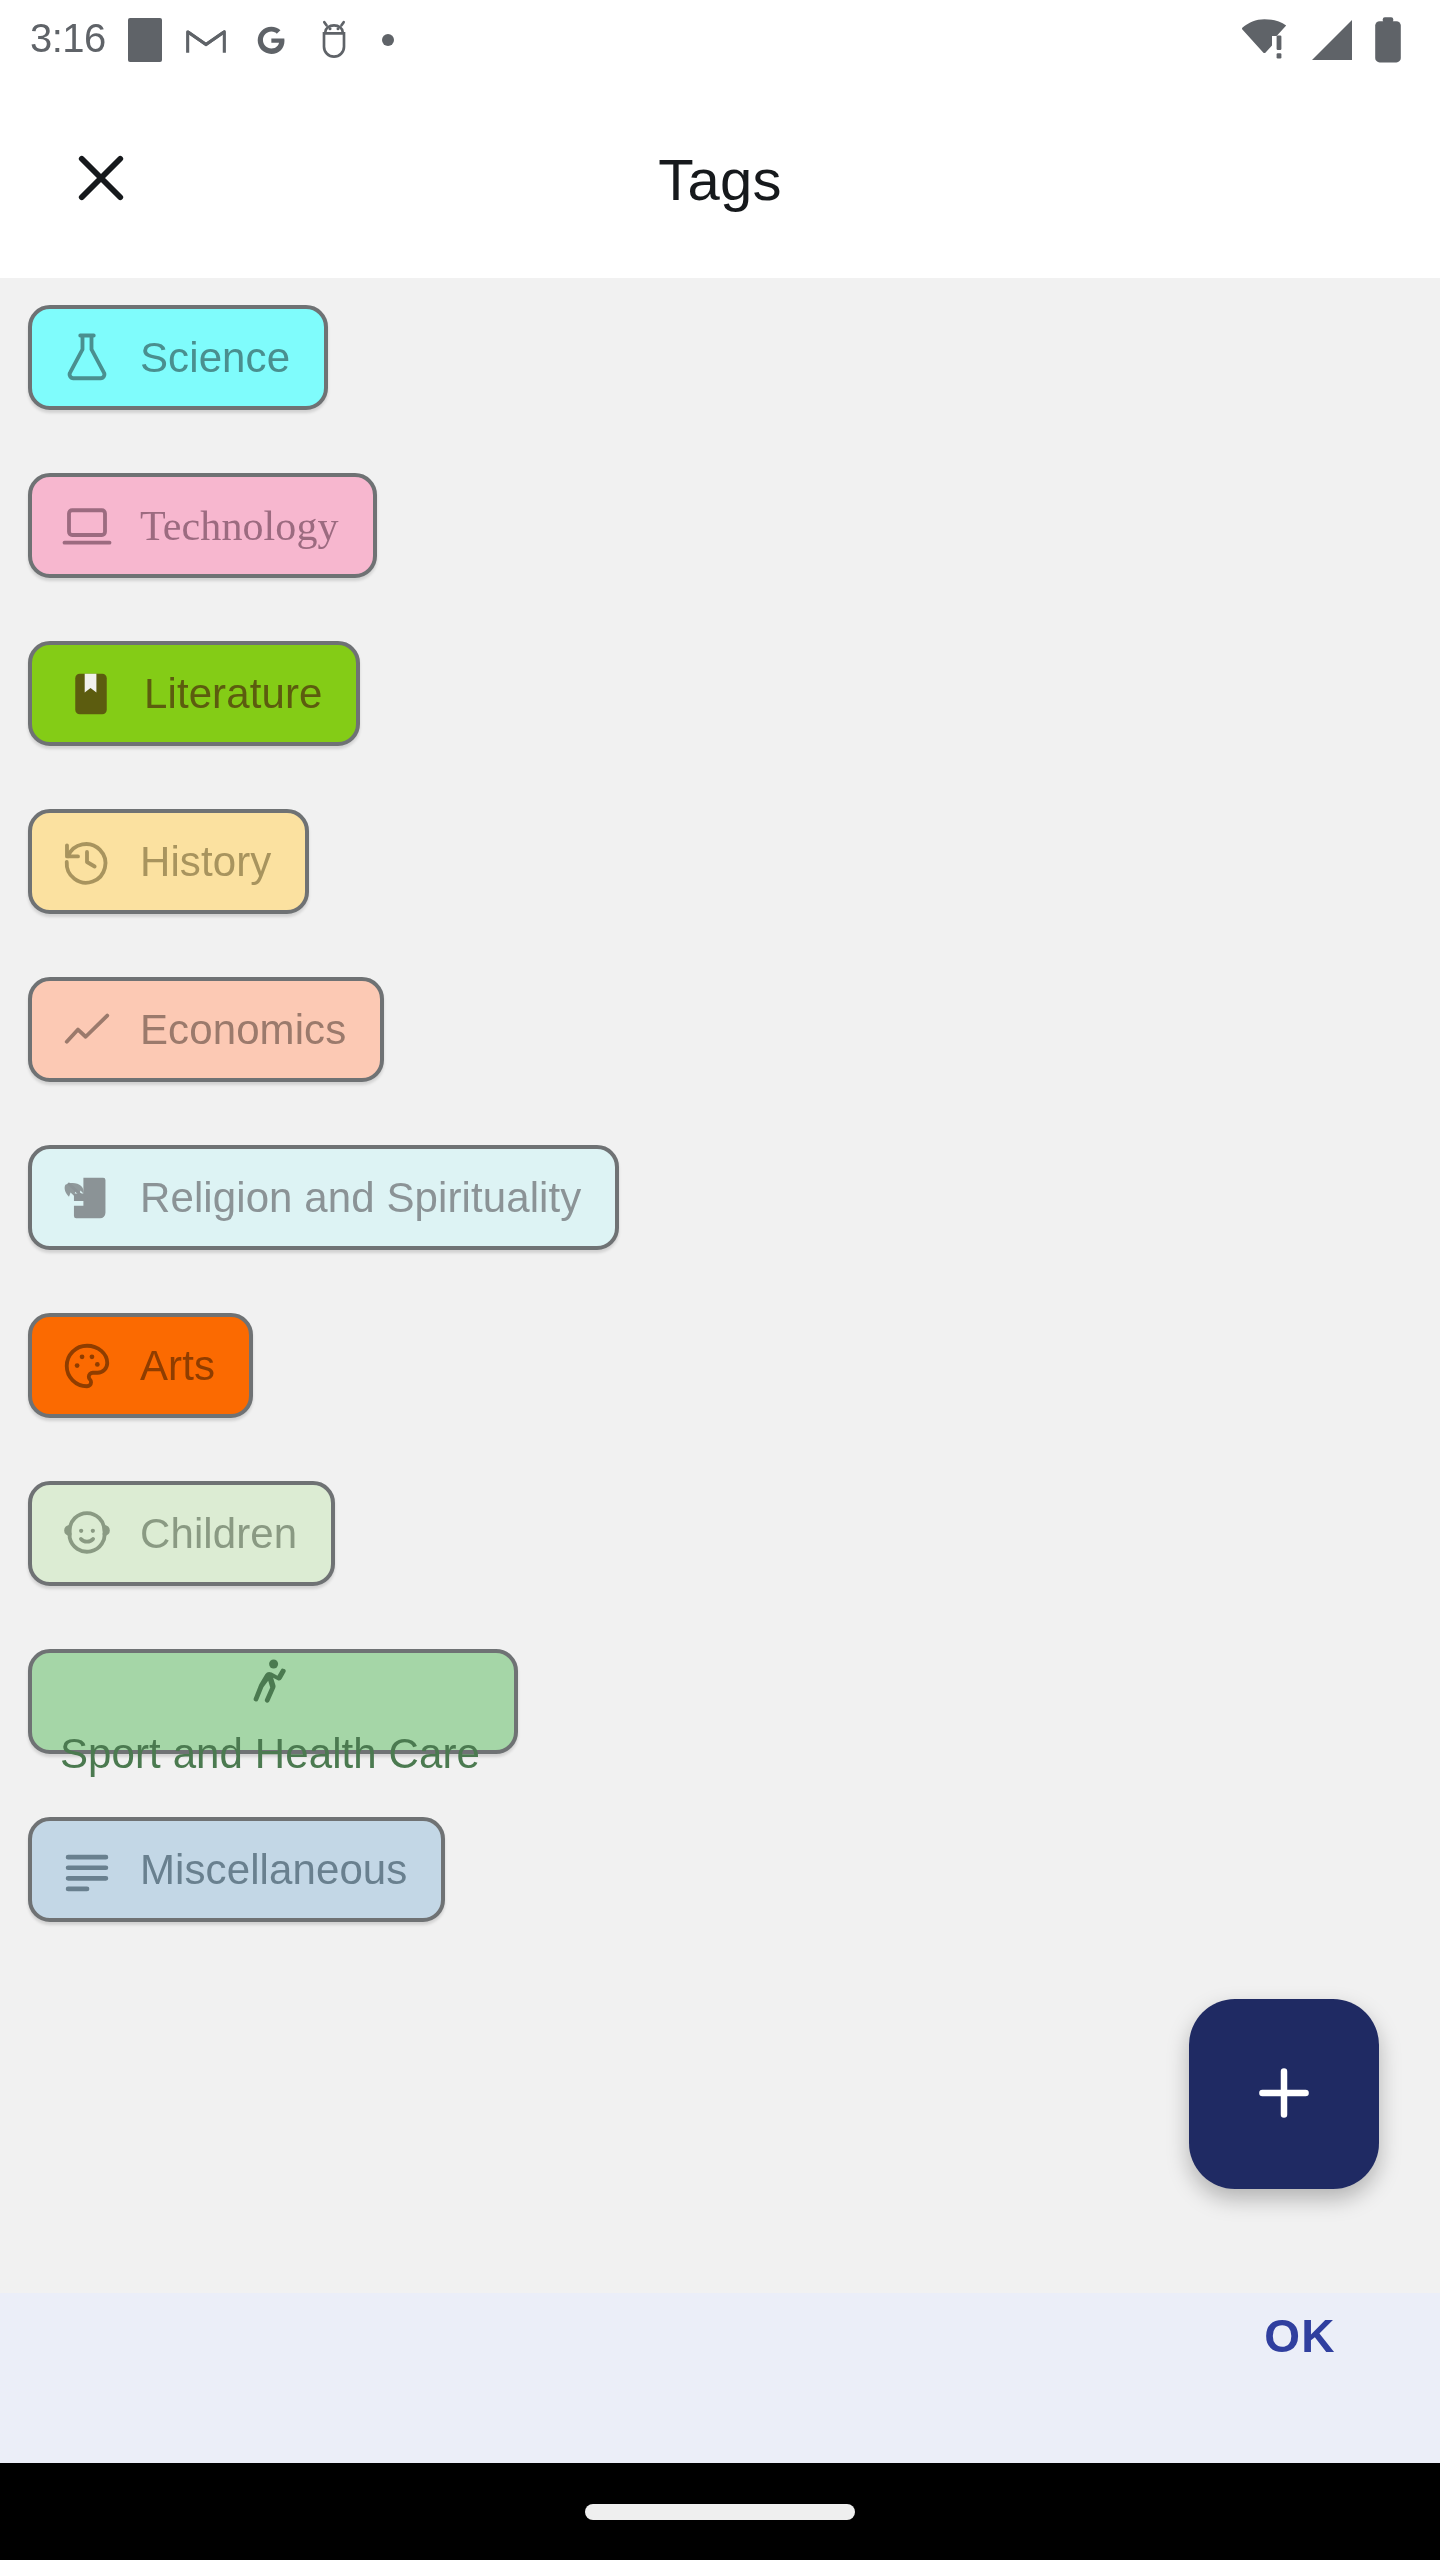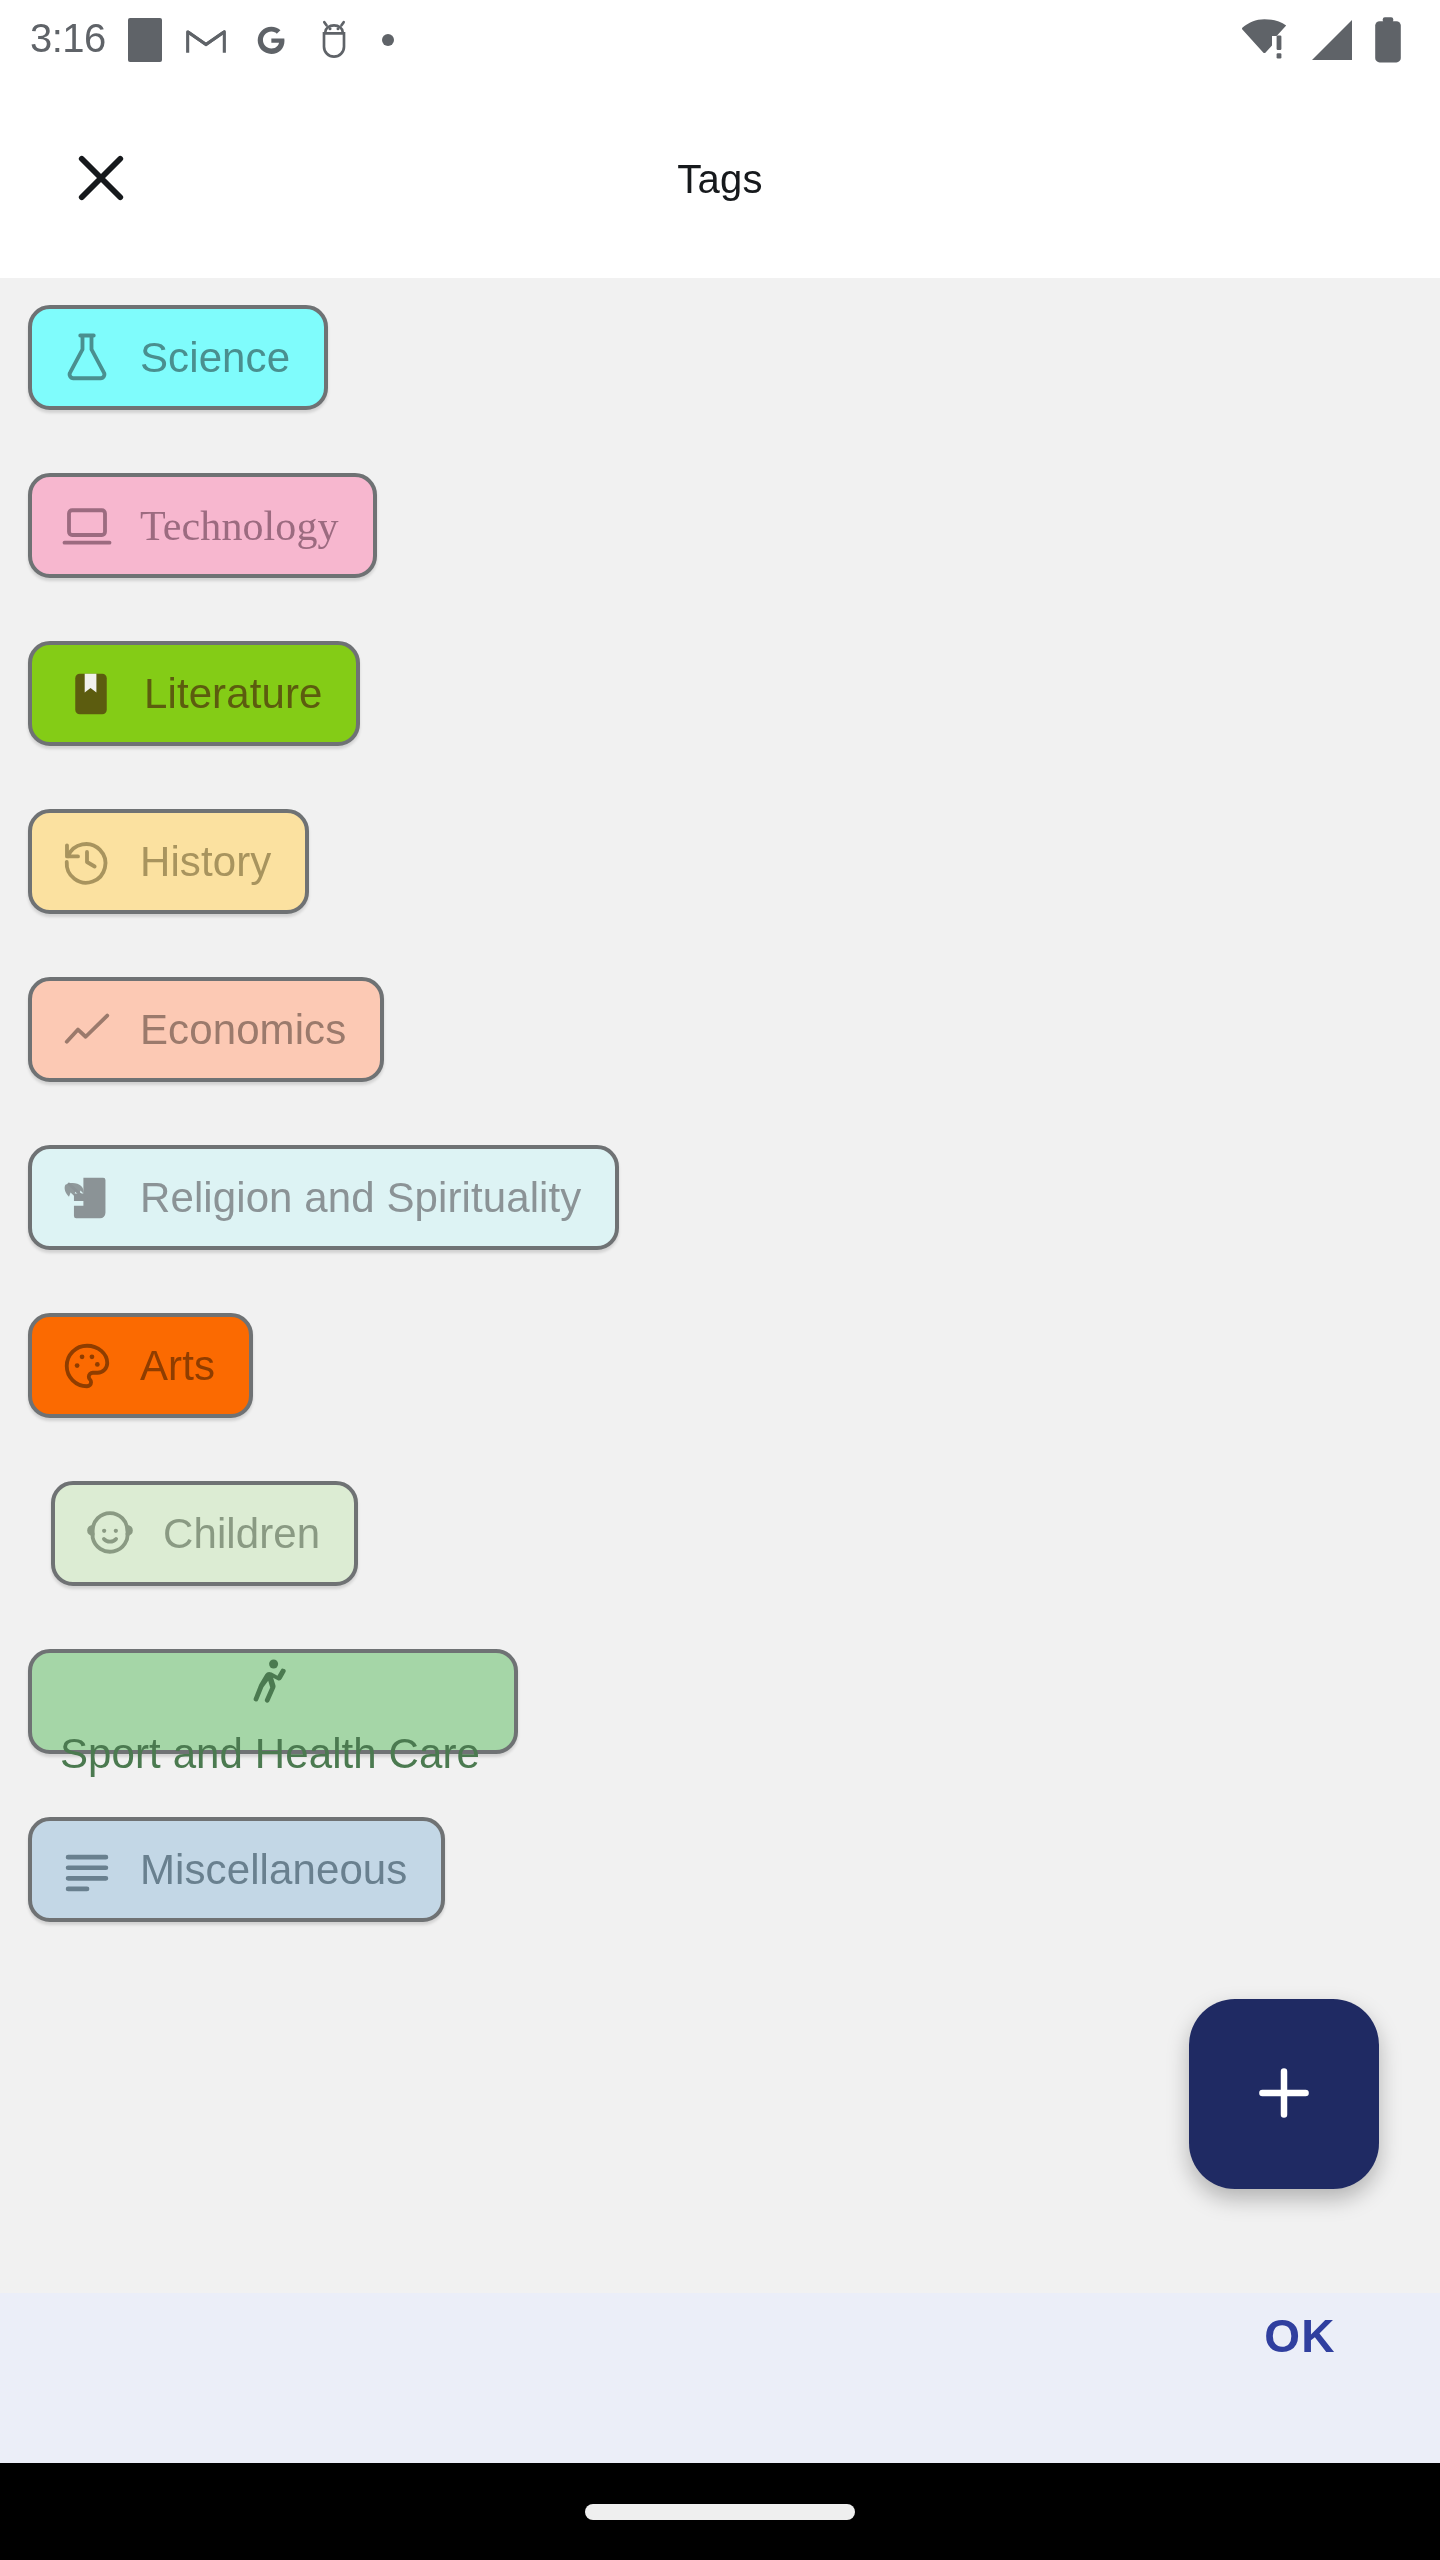--- a/index.html
+++ b/index.html
@@ -83,21 +83,21 @@
     justify-content: center;
     background: none;
     border: none;
     cursor: pointer;
     flex: 0 0 auto;
   }
   .app-title {
     position: absolute;
     left: 0; right: 0;
     text-align: center;
-    font-size: 40px;
+    font-size: 58px;
     color: #16191c;
     font-weight: 400;
     letter-spacing: 0.2px;
     pointer-events: none;
   }
 
   
   .tag-scroll {
     flex: 1 1 auto;
     background: #f1f1f1;
@@ -335,21 +335,21 @@
             <svg viewBox="0 0 24 24" fill="none" stroke="#8f3d00" stroke-width="1.7" stroke-linecap="round" stroke-linejoin="round">
               <path d="M12 3a9 9 0 1 0 0 18c1 0 1.8-.8 1.8-1.8 0-.5-.2-.9-.5-1.2-.3-.3-.5-.7-.5-1.2 0-1 .8-1.8 1.8-1.8h2.1A4.3 4.3 0 0 0 21 10.7C21 6.5 17 3 12 3z"></path>
               <circle cx="7.6" cy="11.8" r="1.05" fill="#8f3d00" stroke="none"></circle>
               <circle cx="9.8" cy="7.9" r="1.05" fill="#8f3d00" stroke="none"></circle>
               <circle cx="14.2" cy="7.9" r="1.05" fill="#8f3d00" stroke="none"></circle>
               <circle cx="16.6" cy="11.3" r="1.05" fill="#8f3d00" stroke="none"></circle>
             </svg>
           </span>
           <span class="chip-label" style="color: rgb(143, 61, 0);">Arts</span>
         </div>
-        <div class="chip" style="background: rgb(220, 236, 211); border-color: rgb(111, 114, 116); margin-left: 23px;">
+        <div class="chip" style="background: rgb(220, 236, 211); border-color: rgb(111, 114, 116);">
           <span class="chip-icon">
             <svg viewBox="0 0 24 24" fill="none" stroke="#8a9a83" stroke-width="1.7" stroke-linecap="round" stroke-linejoin="round">
               <path d="M4.3 12c-.9 0-1.6-.7-1.6-1.6S3.4 8.8 4.3 8.8M19.7 12c.9 0 1.6-.7 1.6-1.6s-.7-1.6-1.6-1.6"></path>
               <path d="M4.3 10.4a7.7 7.7 0 0 1 15.4 0 7.7 7.7 0 0 1-15.4 3.2z"></path>
               <circle cx="9.4" cy="10.6" r=".95" fill="#8a9a83" stroke="none"></circle>
               <circle cx="14.6" cy="10.6" r=".95" fill="#8a9a83" stroke="none"></circle>
               <path d="M9.3 14.2a3.6 3.6 0 0 0 5.4 0"></path>
             </svg>
           </span>
           <span class="chip-label" style="color: rgb(138, 154, 131);">Children</span>

